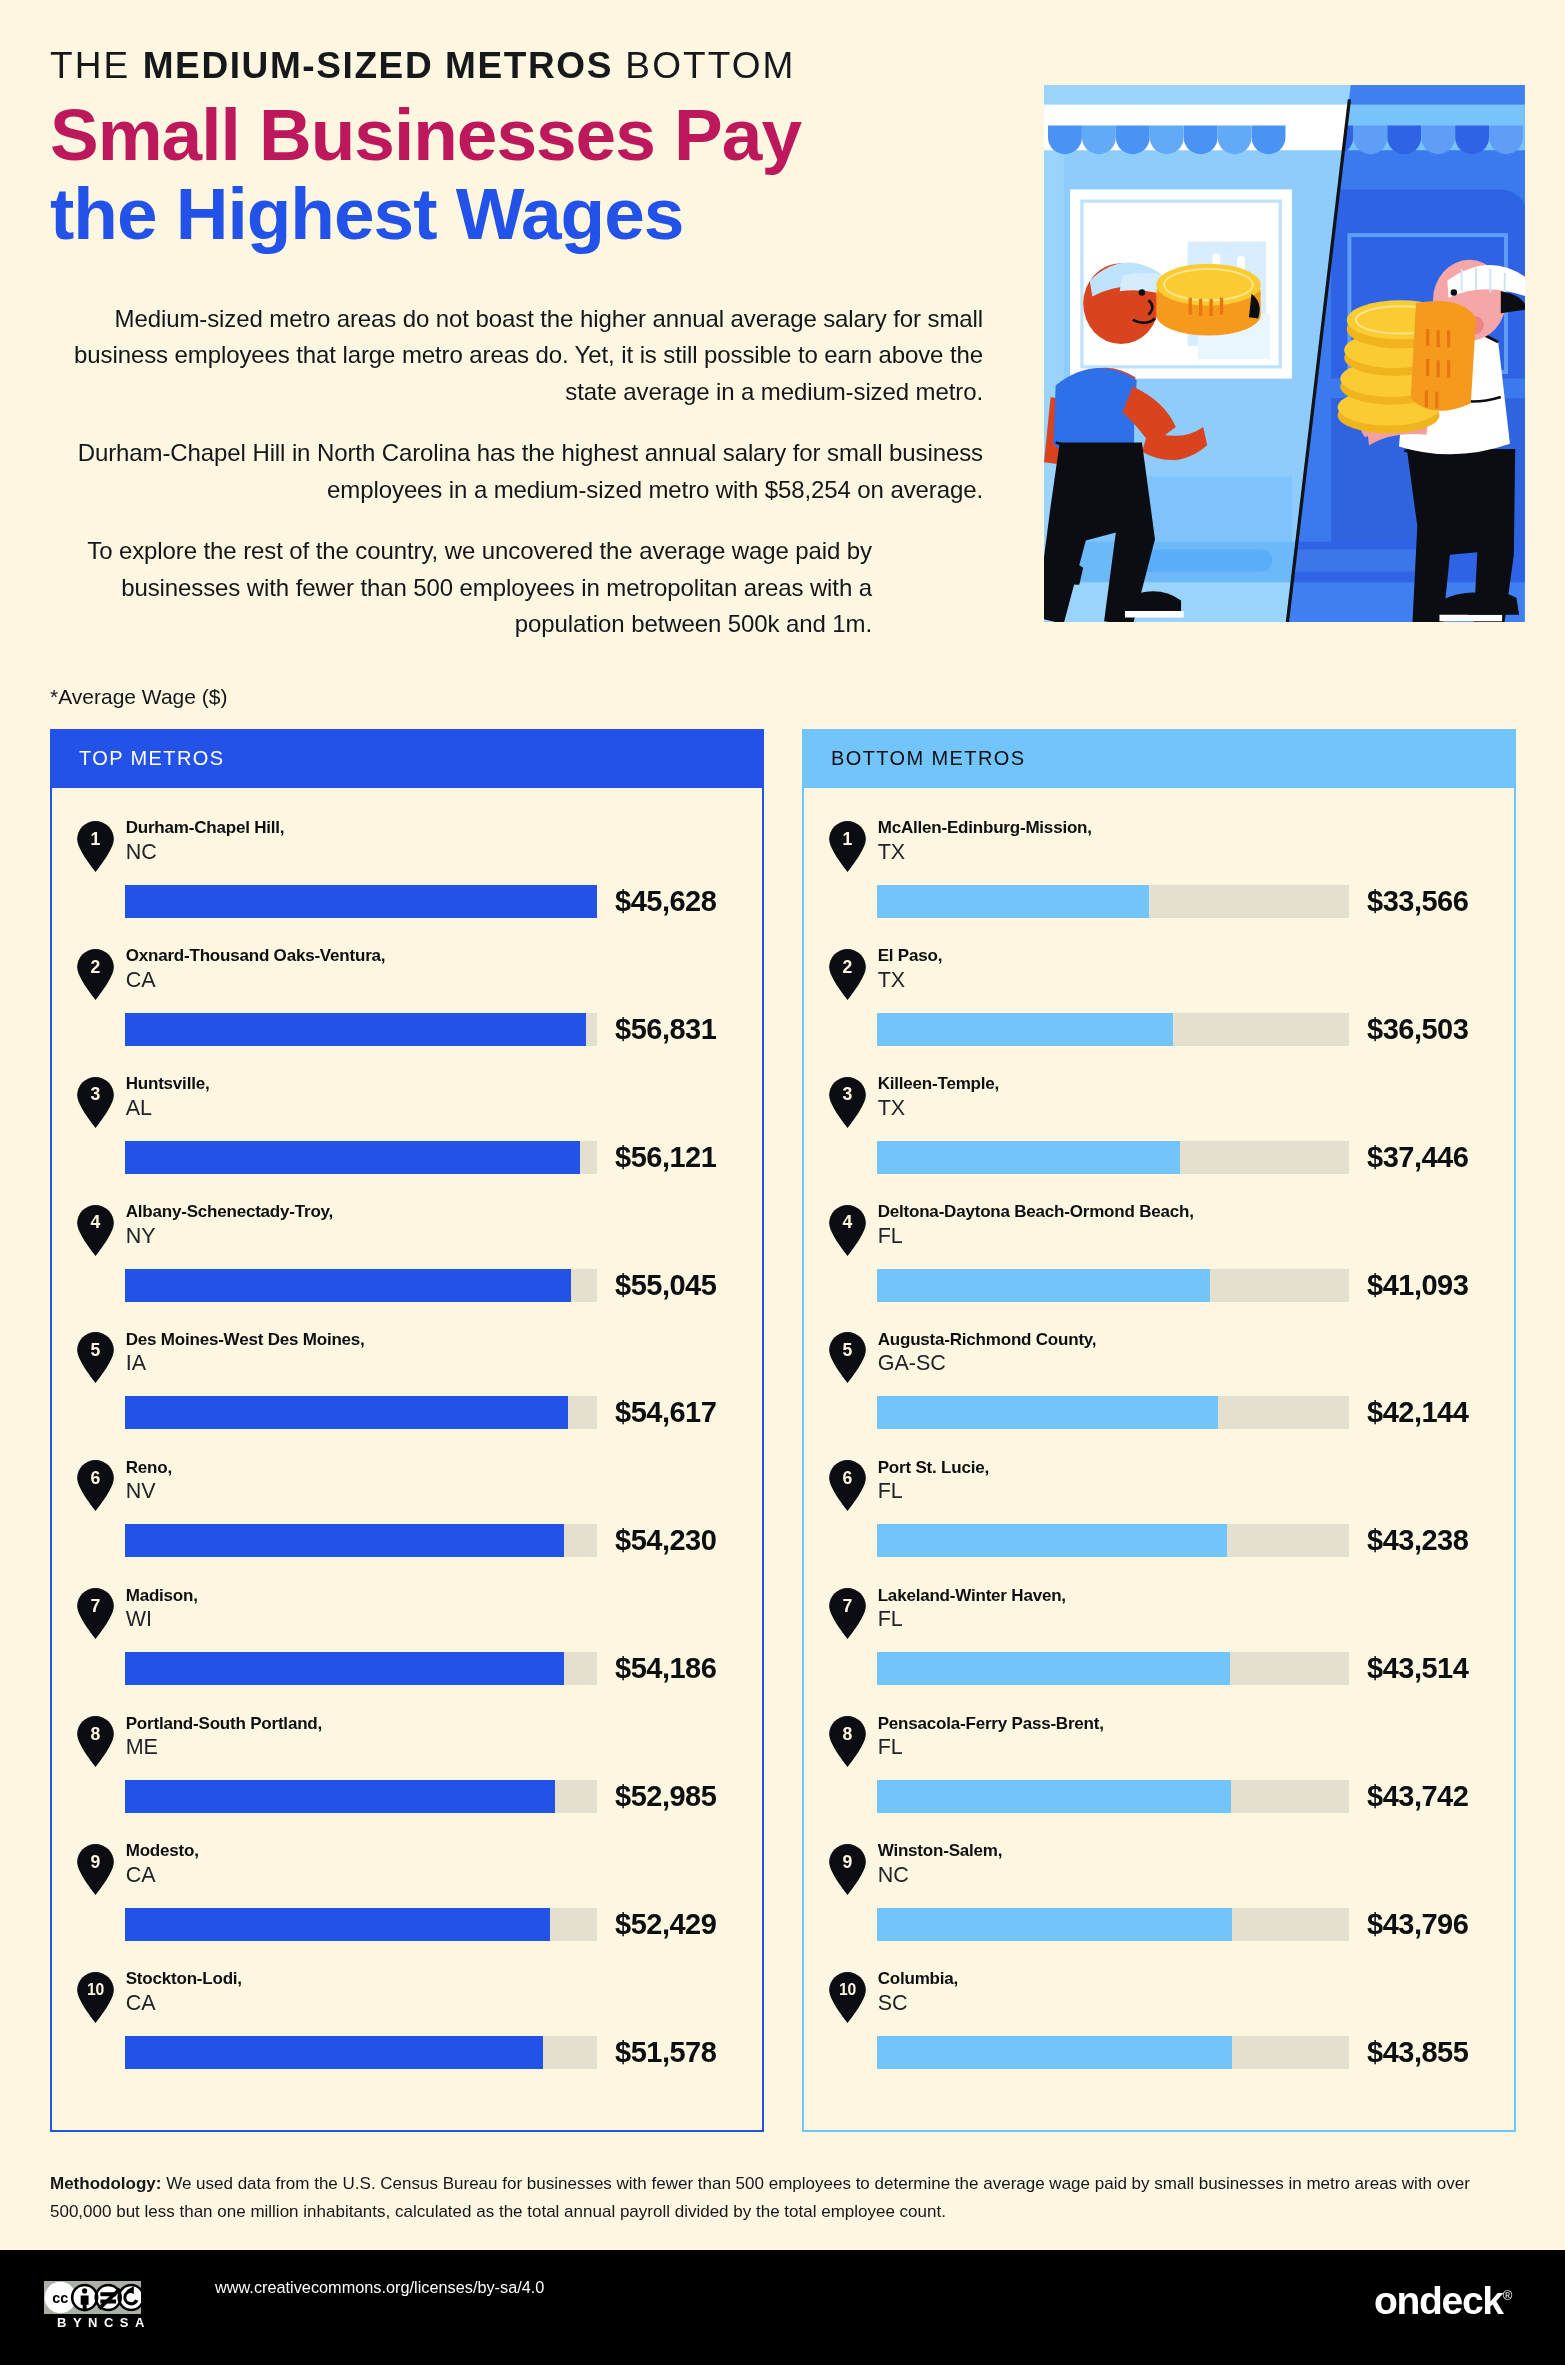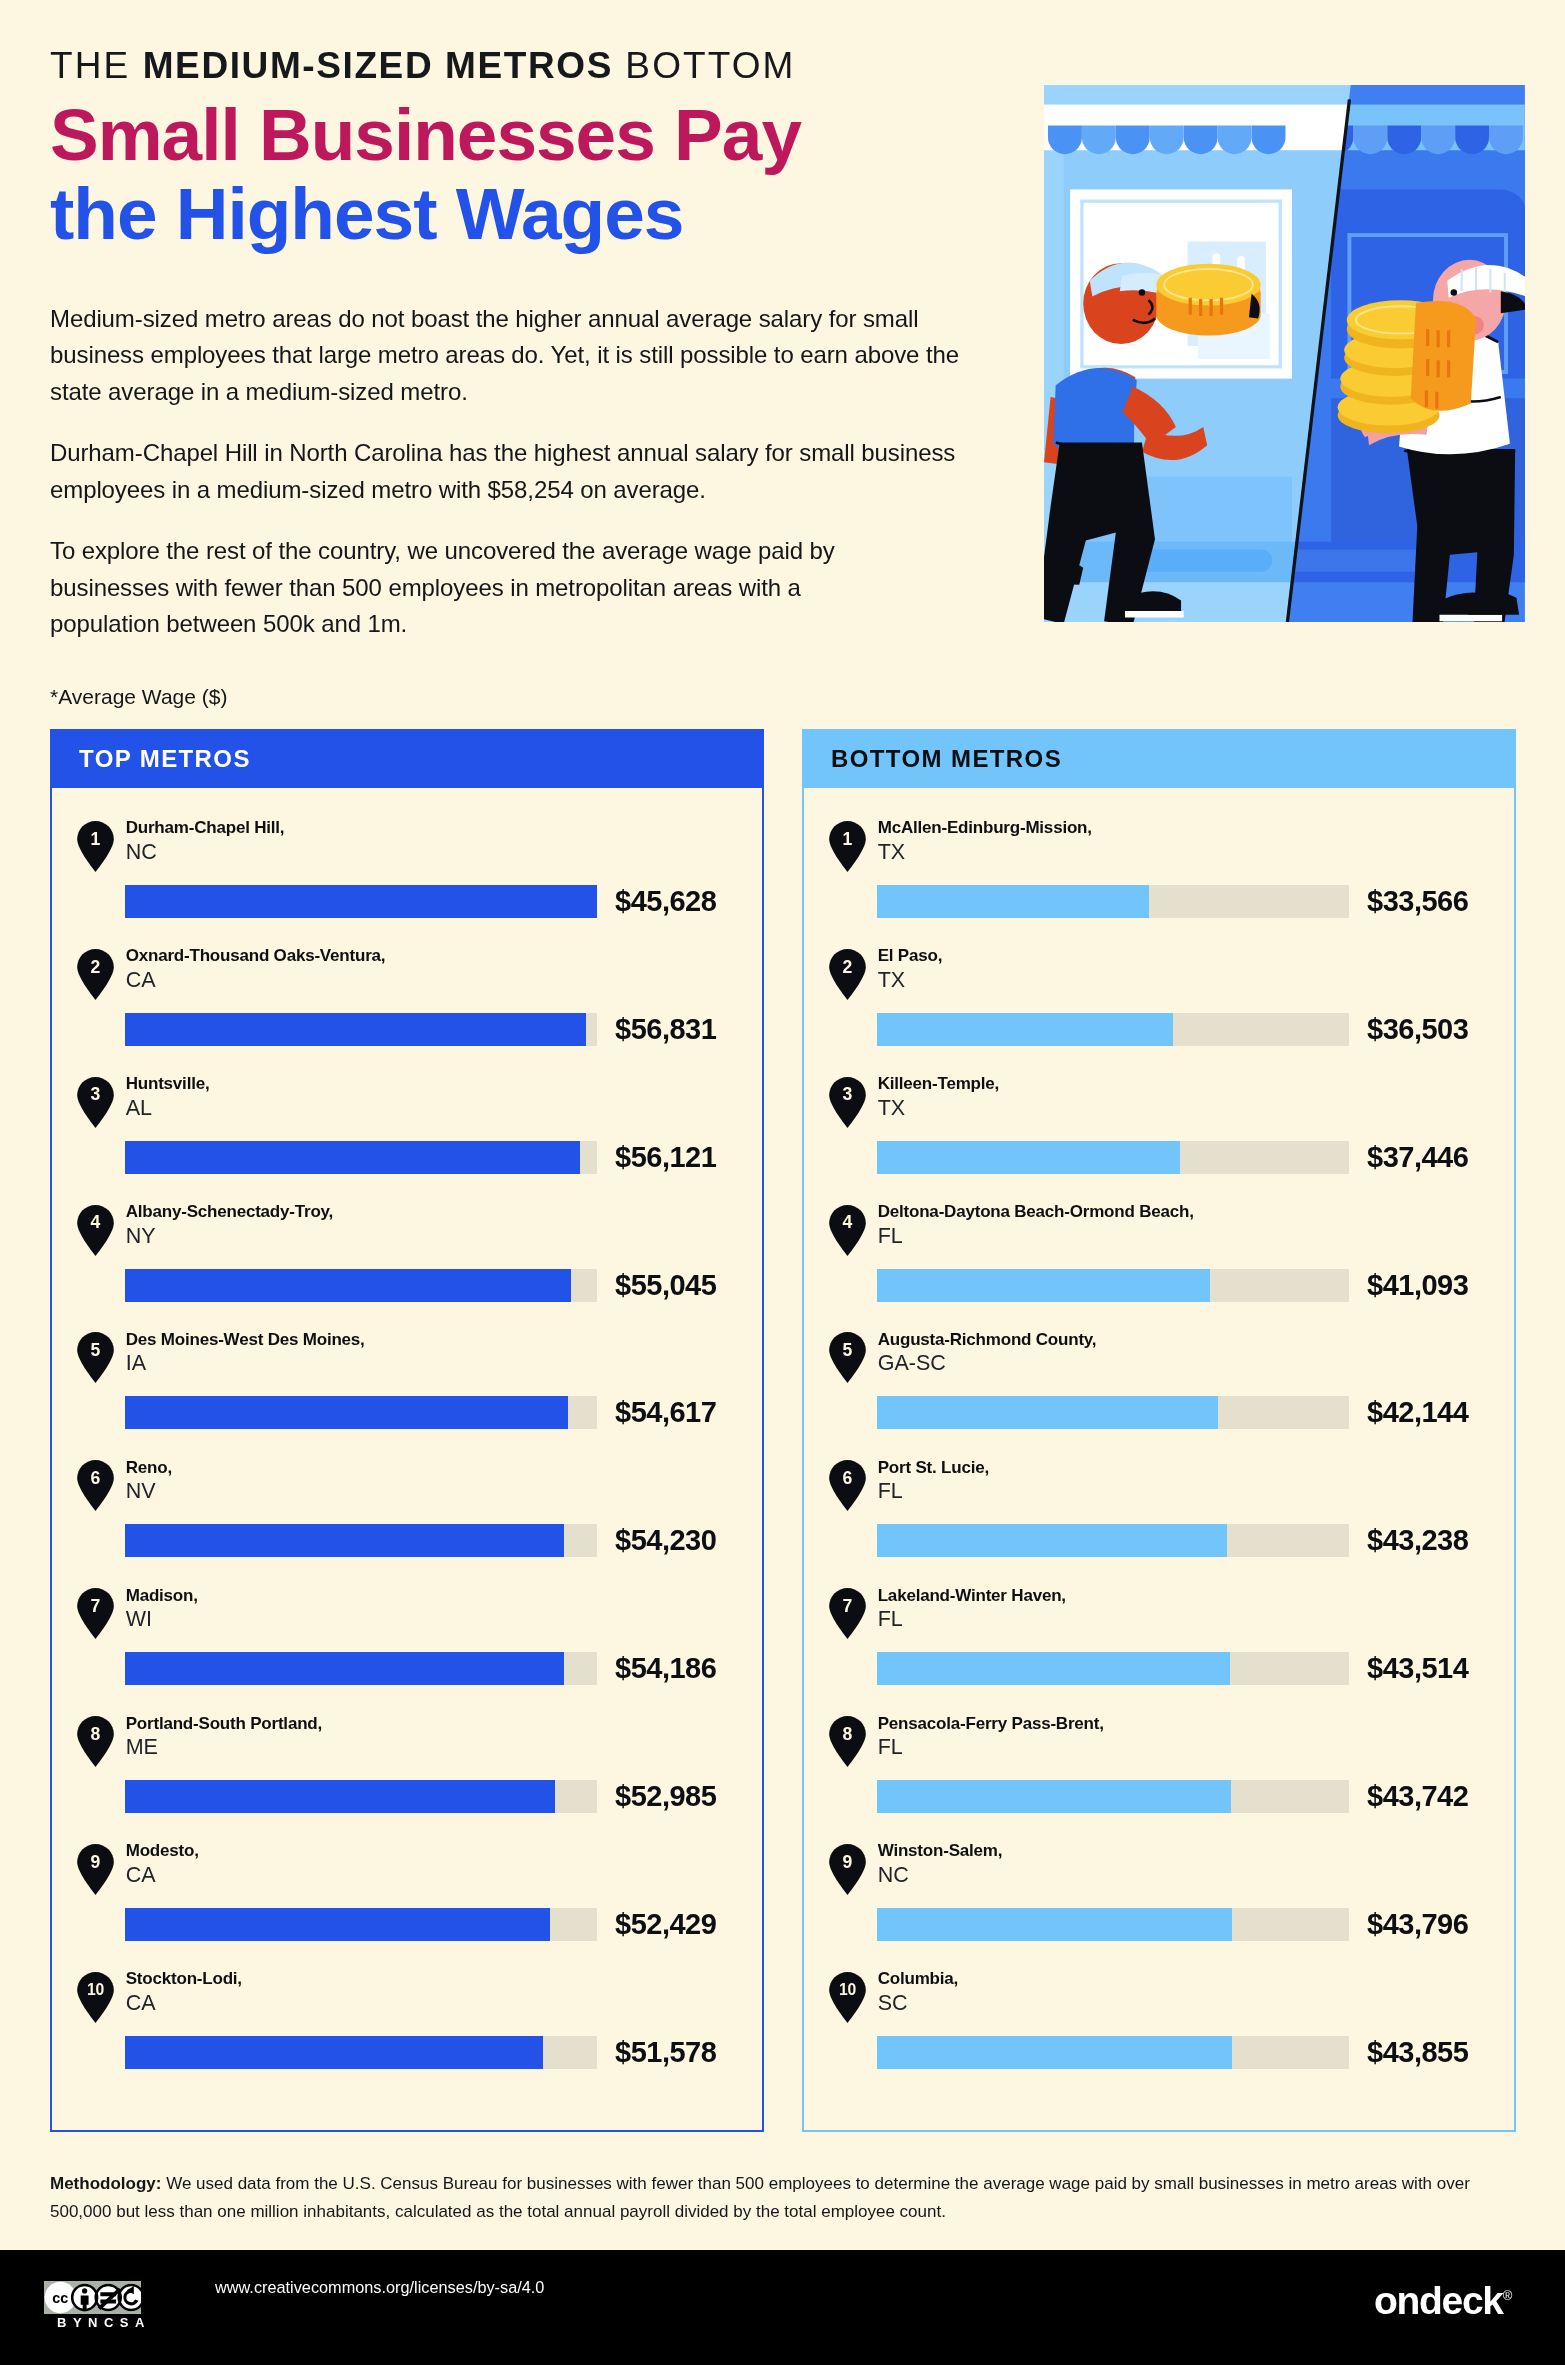--- a/index.html
+++ b/index.html
@@ -29,21 +29,21 @@
     line-height: 1.08; letter-spacing: -1px; margin-top: 11.7px;
   }
   .title-2 {
     font-size: 73px; font-weight: 800; color: #2352e9;
     line-height: 1.08; letter-spacing: -1px;
   }
 
   .intro { position: absolute; left: 50px; top: 301px; width: 933px; }
   .intro p {
     font-size: 24px; line-height: 1.52; color: #14161a;
-    margin-bottom: 25px; letter-spacing: -0.1px;
+    margin-bottom: 25px; letter-spacing: -0.1px; text-align: right;
   }
   .intro p:last-child { margin-bottom: 0; width: 822px; }
 
   .avg-note {
     position: absolute; left: 50px; top: 685px;
     font-size: 21px; color: #14161a;
   }
 
   
   .illo {
@@ -54,21 +54,21 @@
   .illo svg { display: block; }
 
   
   .panels { position: absolute; left: 50px; top: 729px; width: 1467px; display: flex; gap: 38px; }
   .panel { width: 714px; }
   .panel-head {
     height: 59px; display: flex; align-items: center;
     padding-left: 29px;
   }
   .panel-head .ph-label {
-    font-size: 24px; font-weight: 700; letter-spacing: 1.4px;
+    font-size: 20px; font-weight: 400; letter-spacing: 1.4px;
   }
   .panel-body {
     border: 2px solid #2352e9; border-top: none;
     background: #fdf6e0;
     padding: 29px 0 35px 0;
     min-height: 1344px;
   }
   .panel.top .panel-head { background: #2352e9; }
   .panel.top .panel-head .ph-label { color: #ffffff; }
   .panel.bottom .panel-head { background: #72c5fb; }

